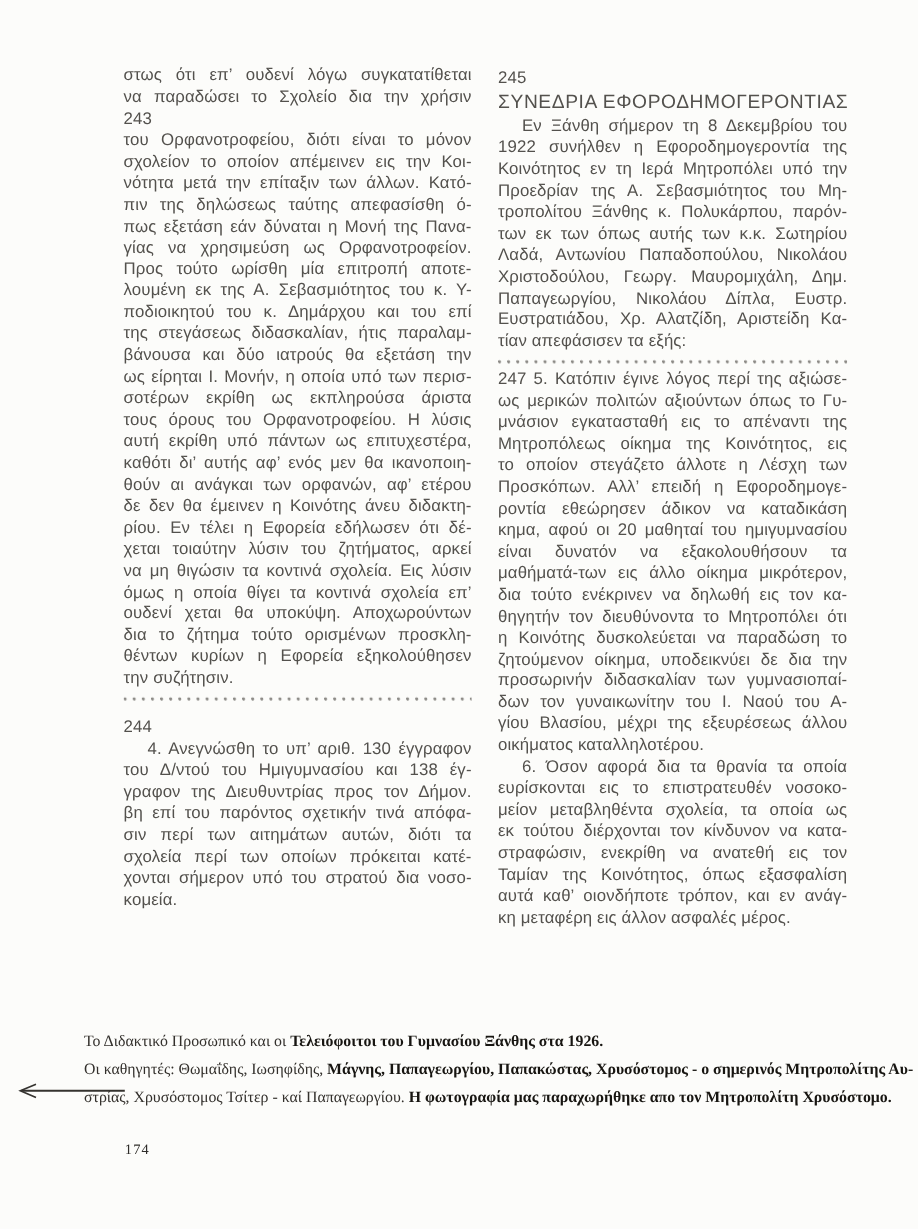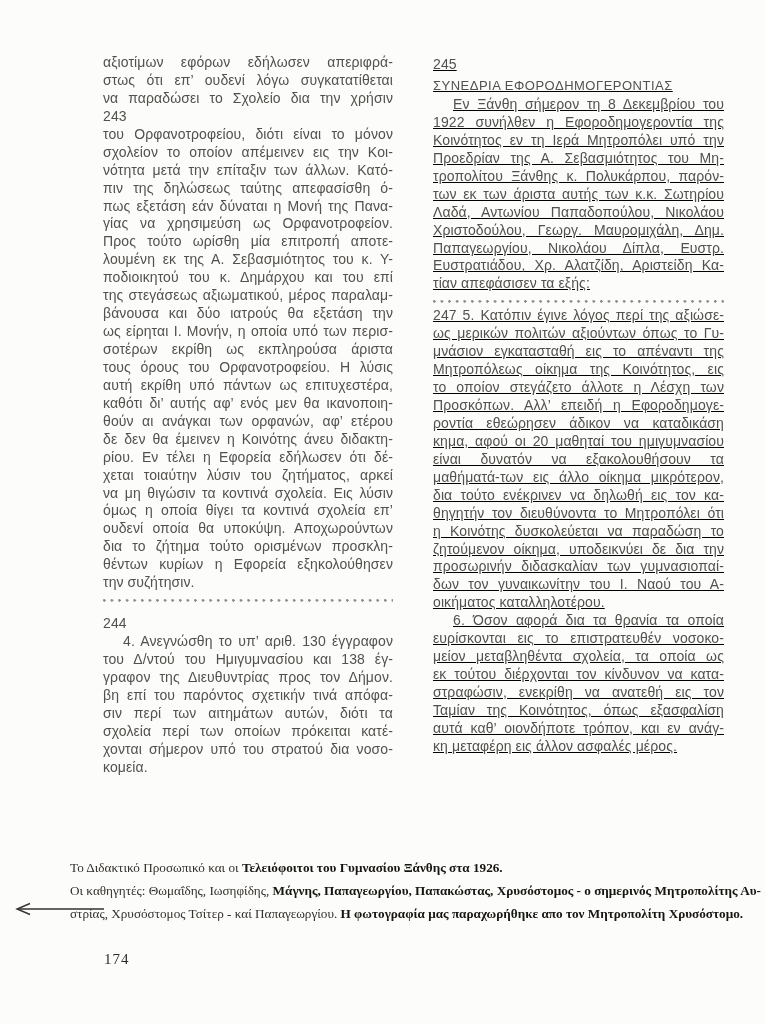--- a/index.html
+++ b/index.html
@@ -9,38 +9,38 @@
     height: 1024px;
     background: var(--background, #fcfcfa);
     overflow: hidden;
     font-family: "Liberation Sans", sans-serif;
   }
   .col {
     position: absolute;
     top: 54px;
   }
   .col-left  { left: 103px; width: 290px; }
-  .col-right { left: 433px; width: 291px; text-decoration: underline; }
+  .col-right { left: 415px; width: 291px; }
   .ln {
     box-sizing: border-box;
     height: 17.95px;
     font: 14px/17.95px "Liberation Sans", sans-serif;
     color: var(--body_text, #53514d);
     white-space: nowrap;
     text-align: justify;
     text-align-last: justify;
     letter-spacing: 0.1px;
   }
   .ln.l   { text-align: left; text-align-last: left; }
   .ln.l21 { text-align: left; text-align-last: left; height: 21px; line-height: 21px; }
   .ln.p   { text-indent: 20px; }
   .ln.h   {
     text-align: center; text-align-last: left;
     height: 21px; line-height: 21px;
-    font-size: 13px; letter-spacing: 0.5px;
+    font-size: 16px; letter-spacing: 0.5px;
   }
   .ln.dots {
     height: 14px;
     background-image: radial-gradient(circle at 1.3px 60%, var(--dots, #8d8b87) 1.1px, rgba(0,0,0,0) 1.5px);
     background-size: 7.6px 100%;
     background-repeat: repeat-x;
   }
   .ln.gap { height: 9px; }
   .caption {
     position: absolute;
@@ -55,63 +55,62 @@
     font-family: Liberation Serif, serif;
     font-size: 13.2px;
     color: var(--caption_text, #33302c);
   }
   .cap-bold { font-weight: 700; color: var(--caption_bold, #171511); }
   .page-number {
     position: absolute;
     left: 104px;
     top: 951px;
     font-family: "Liberation Serif", serif;
-    font-size: 15px;
+    font-size: 12px;
     letter-spacing: 1px;
     color: var(--page_number, #2e2c29);
   }
   .arrow {
     position: absolute;
     left: 6px;
     top: 900px;
   }
 </style>
 </head>
 <body>
 
 <div class="page">
 
   <div class="col col-left">
-      <div class="ln j">αξιοτίμων εφόρων εδήλωσεν απεριφρά-</div>
       <div class="ln j">στως ότι επ’ ουδενί λόγω συγκατατίθεται</div>
       <div class="ln j">να παραδώσει το Σχολείο δια την χρήσιν</div>
       <div class="ln l">243</div>
       <div class="ln j">του Ορφανοτροφείου, διότι είναι το μόνον</div>
       <div class="ln j">σχολείον το οποίον απέμεινεν εις την Κοι-</div>
       <div class="ln j">νότητα μετά την επίταξιν των άλλων. Κατό-</div>
       <div class="ln j">πιν της δηλώσεως ταύτης απεφασίσθη ό-</div>
       <div class="ln j">πως εξετάση εάν δύναται η Μονή της Πανα-</div>
       <div class="ln j">γίας να χρησιμεύση ως Ορφανοτροφείον.</div>
       <div class="ln j">Προς τούτο ωρίσθη μία επιτροπή αποτε-</div>
       <div class="ln j">λουμένη εκ της Α. Σεβασμιότητος του κ. Υ-</div>
       <div class="ln j">ποδιοικητού του κ. Δημάρχου και του επί</div>
-      <div class="ln j">της στεγάσεως αξιωματικού, μέρος παραλαμ-</div>
+      <div class="ln j">της στεγάσεως διδασκαλίαν, ήτις παραλαμ-</div>
       <div class="ln j">βάνουσα και δύο ιατρούς θα εξετάση την</div>
       <div class="ln j">ως είρηται Ι. Μονήν, η οποία υπό των περισ-</div>
       <div class="ln j">σοτέρων εκρίθη ως εκπληρούσα άριστα</div>
       <div class="ln j">τους όρους του Ορφανοτροφείου. Η λύσις</div>
       <div class="ln j">αυτή εκρίθη υπό πάντων ως επιτυχεστέρα,</div>
       <div class="ln j">καθότι δι’ αυτής αφ’ ενός μεν θα ικανοποιη-</div>
       <div class="ln j">θούν αι ανάγκαι των ορφανών, αφ’ ετέρου</div>
       <div class="ln j">δε δεν θα έμεινεν η Κοινότης άνευ διδακτη-</div>
       <div class="ln j">ρίου. Εν τέλει η Εφορεία εδήλωσεν ότι δέ-</div>
       <div class="ln j">χεται τοιαύτην λύσιν του ζητήματος, αρκεί</div>
       <div class="ln j">να μη θιγώσιν τα κοντινά σχολεία. Εις λύσιν</div>
       <div class="ln j">όμως η οποία θίγει τα κοντινά σχολεία επ’</div>
-      <div class="ln j">ουδενί οποία θα υποκύψη. Αποχωρούντων</div>
+      <div class="ln j">ουδενί χεται θα υποκύψη. Αποχωρούντων</div>
       <div class="ln j">δια το ζήτημα τούτο ορισμένων προσκλη-</div>
       <div class="ln j">θέντων κυρίων η Εφορεία εξηκολούθησεν</div>
       <div class="ln l">την συζήτησιν.</div>
       <div class="ln dots"></div>
       <div class="ln gap"></div>
       <div class="ln l">244</div>
       <div class="ln p">4.  Ανεγνώσθη το υπ’ αριθ. 130 έγγραφον</div>
       <div class="ln j">του Δ/ντού του Ημιγυμνασίου και 138 έγ-</div>
       <div class="ln j">γραφον της Διευθυντρίας προς τον Δήμον.</div>
       <div class="ln j">βη επί του παρόντος σχετικήν τινά απόφα-</div>
@@ -122,21 +121,21 @@
     </div>
 
   <div class="col col-right">
       <div class="ln l21">245</div>
       <div class="ln h">ΣΥΝΕΔΡΙΑ ΕΦΟΡΟΔΗΜΟΓΕΡΟΝΤΙΑΣ</div>
       <div class="ln p">Εν Ξάνθη σήμερον τη 8 Δεκεμβρίου του</div>
       <div class="ln j">1922 συνήλθεν η Εφοροδημογεροντία της</div>
       <div class="ln j">Κοινότητος εν τη Ιερά Μητροπόλει υπό την</div>
       <div class="ln j">Προεδρίαν της Α. Σεβασμιότητος του Μη-</div>
       <div class="ln j">τροπολίτου Ξάνθης κ. Πολυκάρπου, παρόν-</div>
-      <div class="ln j">των εκ των άριστα αυτής των κ.κ. Σωτηρίου</div>
+      <div class="ln j">των εκ των όπως αυτής των κ.κ. Σωτηρίου</div>
       <div class="ln j">Λαδά, Αντωνίου Παπαδοπούλου, Νικολάου</div>
       <div class="ln j">Χριστοδούλου, Γεωργ. Μαυρομιχάλη, Δημ.</div>
       <div class="ln j">Παπαγεωργίου, Νικολάου Δίπλα, Ευστρ.</div>
       <div class="ln j">Ευστρατιάδου, Χρ. Αλατζίδη, Αριστείδη Κα-</div>
       <div class="ln l">τίαν απεφάσισεν τα εξής:</div>
       <div class="ln dots"></div>
       <div class="ln j">247   5.  Κατόπιν έγινε λόγος περί της αξιώσε-</div>
       <div class="ln j">ως μερικών πολιτών αξιούντων όπως το Γυ-</div>
       <div class="ln j">μνάσιον εγκατασταθή εις το απέναντι της</div>
       <div class="ln j">Μητροπόλεως οίκημα της Κοινότητος, εις</div>
@@ -145,20 +144,21 @@
       <div class="ln j">ροντία εθεώρησεν άδικον να καταδικάση</div>
       <div class="ln j">κημα, αφού οι 20 μαθηταί του ημιγυμνασίου</div>
       <div class="ln j">είναι δυνατόν να εξακολουθήσουν τα</div>
       <div class="ln j">μαθήματά-των εις άλλο οίκημα μικρότερον,</div>
       <div class="ln j">δια τούτο ενέκρινεν να δηλωθή εις τον κα-</div>
       <div class="ln j">θηγητήν τον διευθύνοντα το Μητροπόλει ότι</div>
       <div class="ln j">η Κοινότης δυσκολεύεται να παραδώση το</div>
       <div class="ln j">ζητούμενον οίκημα, υποδεικνύει δε δια την</div>
       <div class="ln j">προσωρινήν διδασκαλίαν των γυμνασιοπαί-</div>
       <div class="ln j">δων τον γυναικωνίτην του Ι. Ναού του Α-</div>
+      <div class="ln j">γίου Βλασίου, μέχρι της εξευρέσεως άλλου</div>
       <div class="ln l">οικήματος καταλληλοτέρου.</div>
       <div class="ln p">6.  Όσον αφορά δια τα θρανία τα οποία</div>
       <div class="ln j">ευρίσκονται εις το επιστρατευθέν νοσοκο-</div>
       <div class="ln j">μείον μεταβληθέντα σχολεία, τα οποία ως</div>
       <div class="ln j">εκ τούτου διέρχονται τον κίνδυνον να κατα-</div>
       <div class="ln j">στραφώσιν, ενεκρίθη να ανατεθή εις τον</div>
       <div class="ln j">Ταμίαν της Κοινότητος, όπως εξασφαλίση</div>
       <div class="ln j">αυτά καθ’ οιονδήποτε τρόπον, και εν ανάγ-</div>
       <div class="ln l">κη μεταφέρη εις άλλον ασφαλές μέρος.</div>
     </div>

